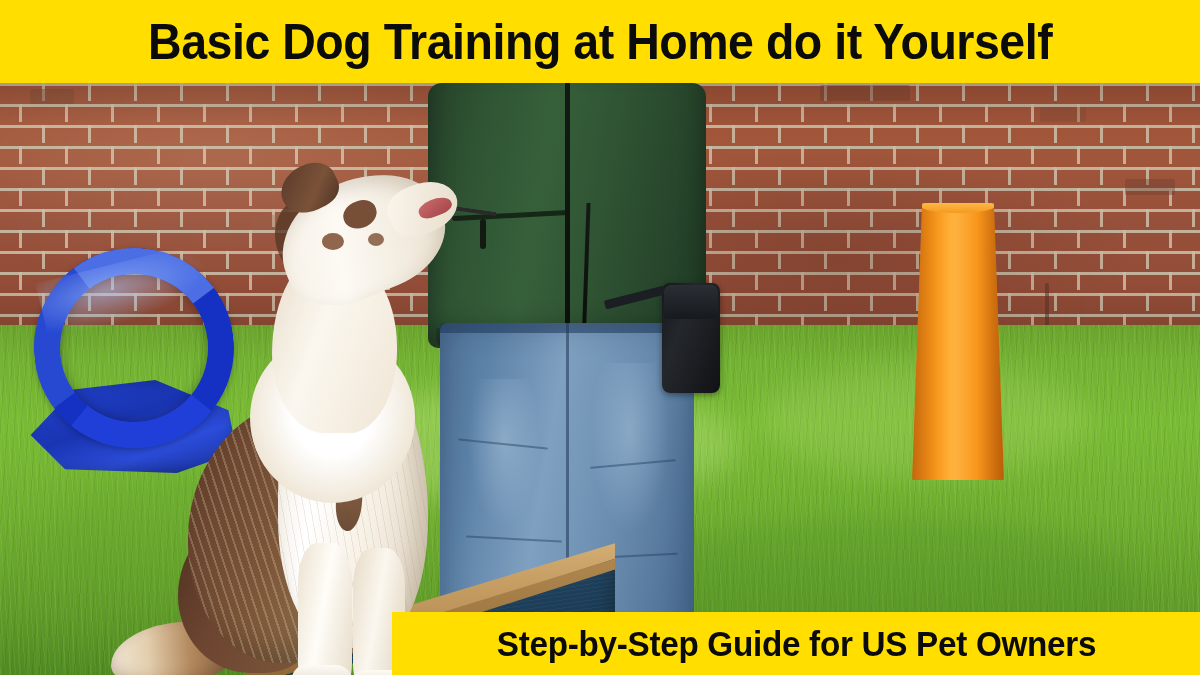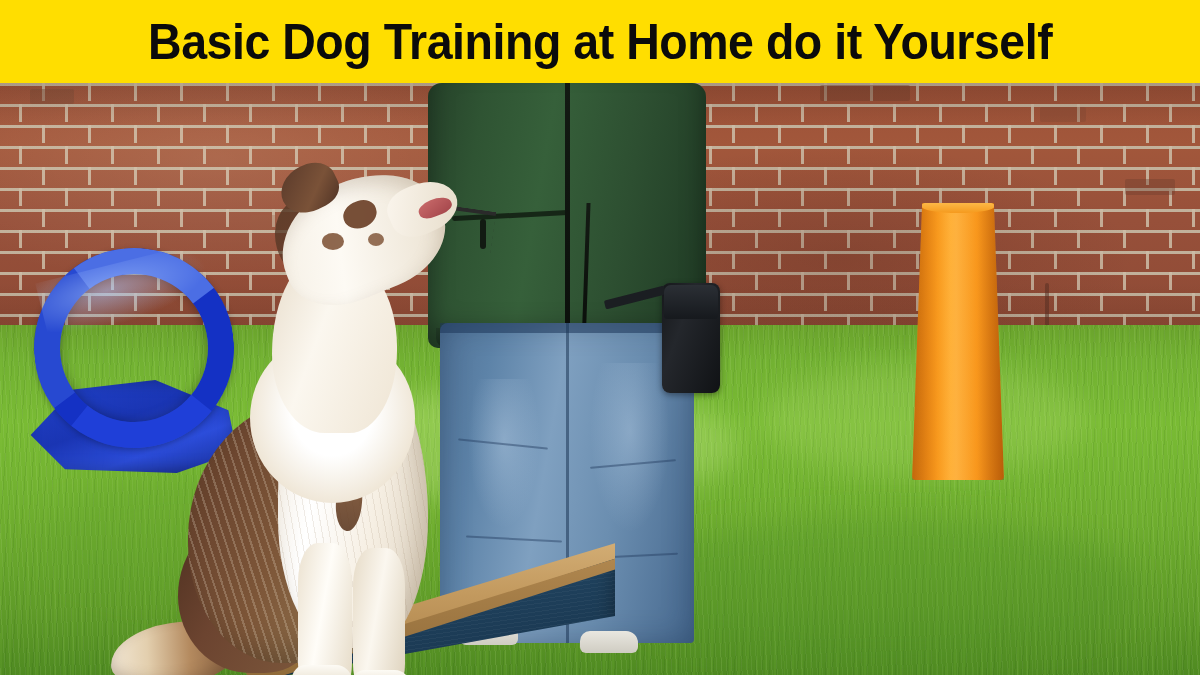--- a/index.html
+++ b/index.html
@@ -482,14 +482,17 @@
       <div class="part merle1"></div>
       <div class="part merle2"></div>
       <div class="part merle3"></div>
       <div class="part muzzle"></div>
       <div class="part mouth"></div>
       <div class="part ear"></div>
     </div>
 
   </div>
 
+  <div class="bottom-banner">
+    <div class="subtitle">Step-by-Step Guide for US Pet Owners</div>
+  </div>
 
 </div>
 
 </body></html>

